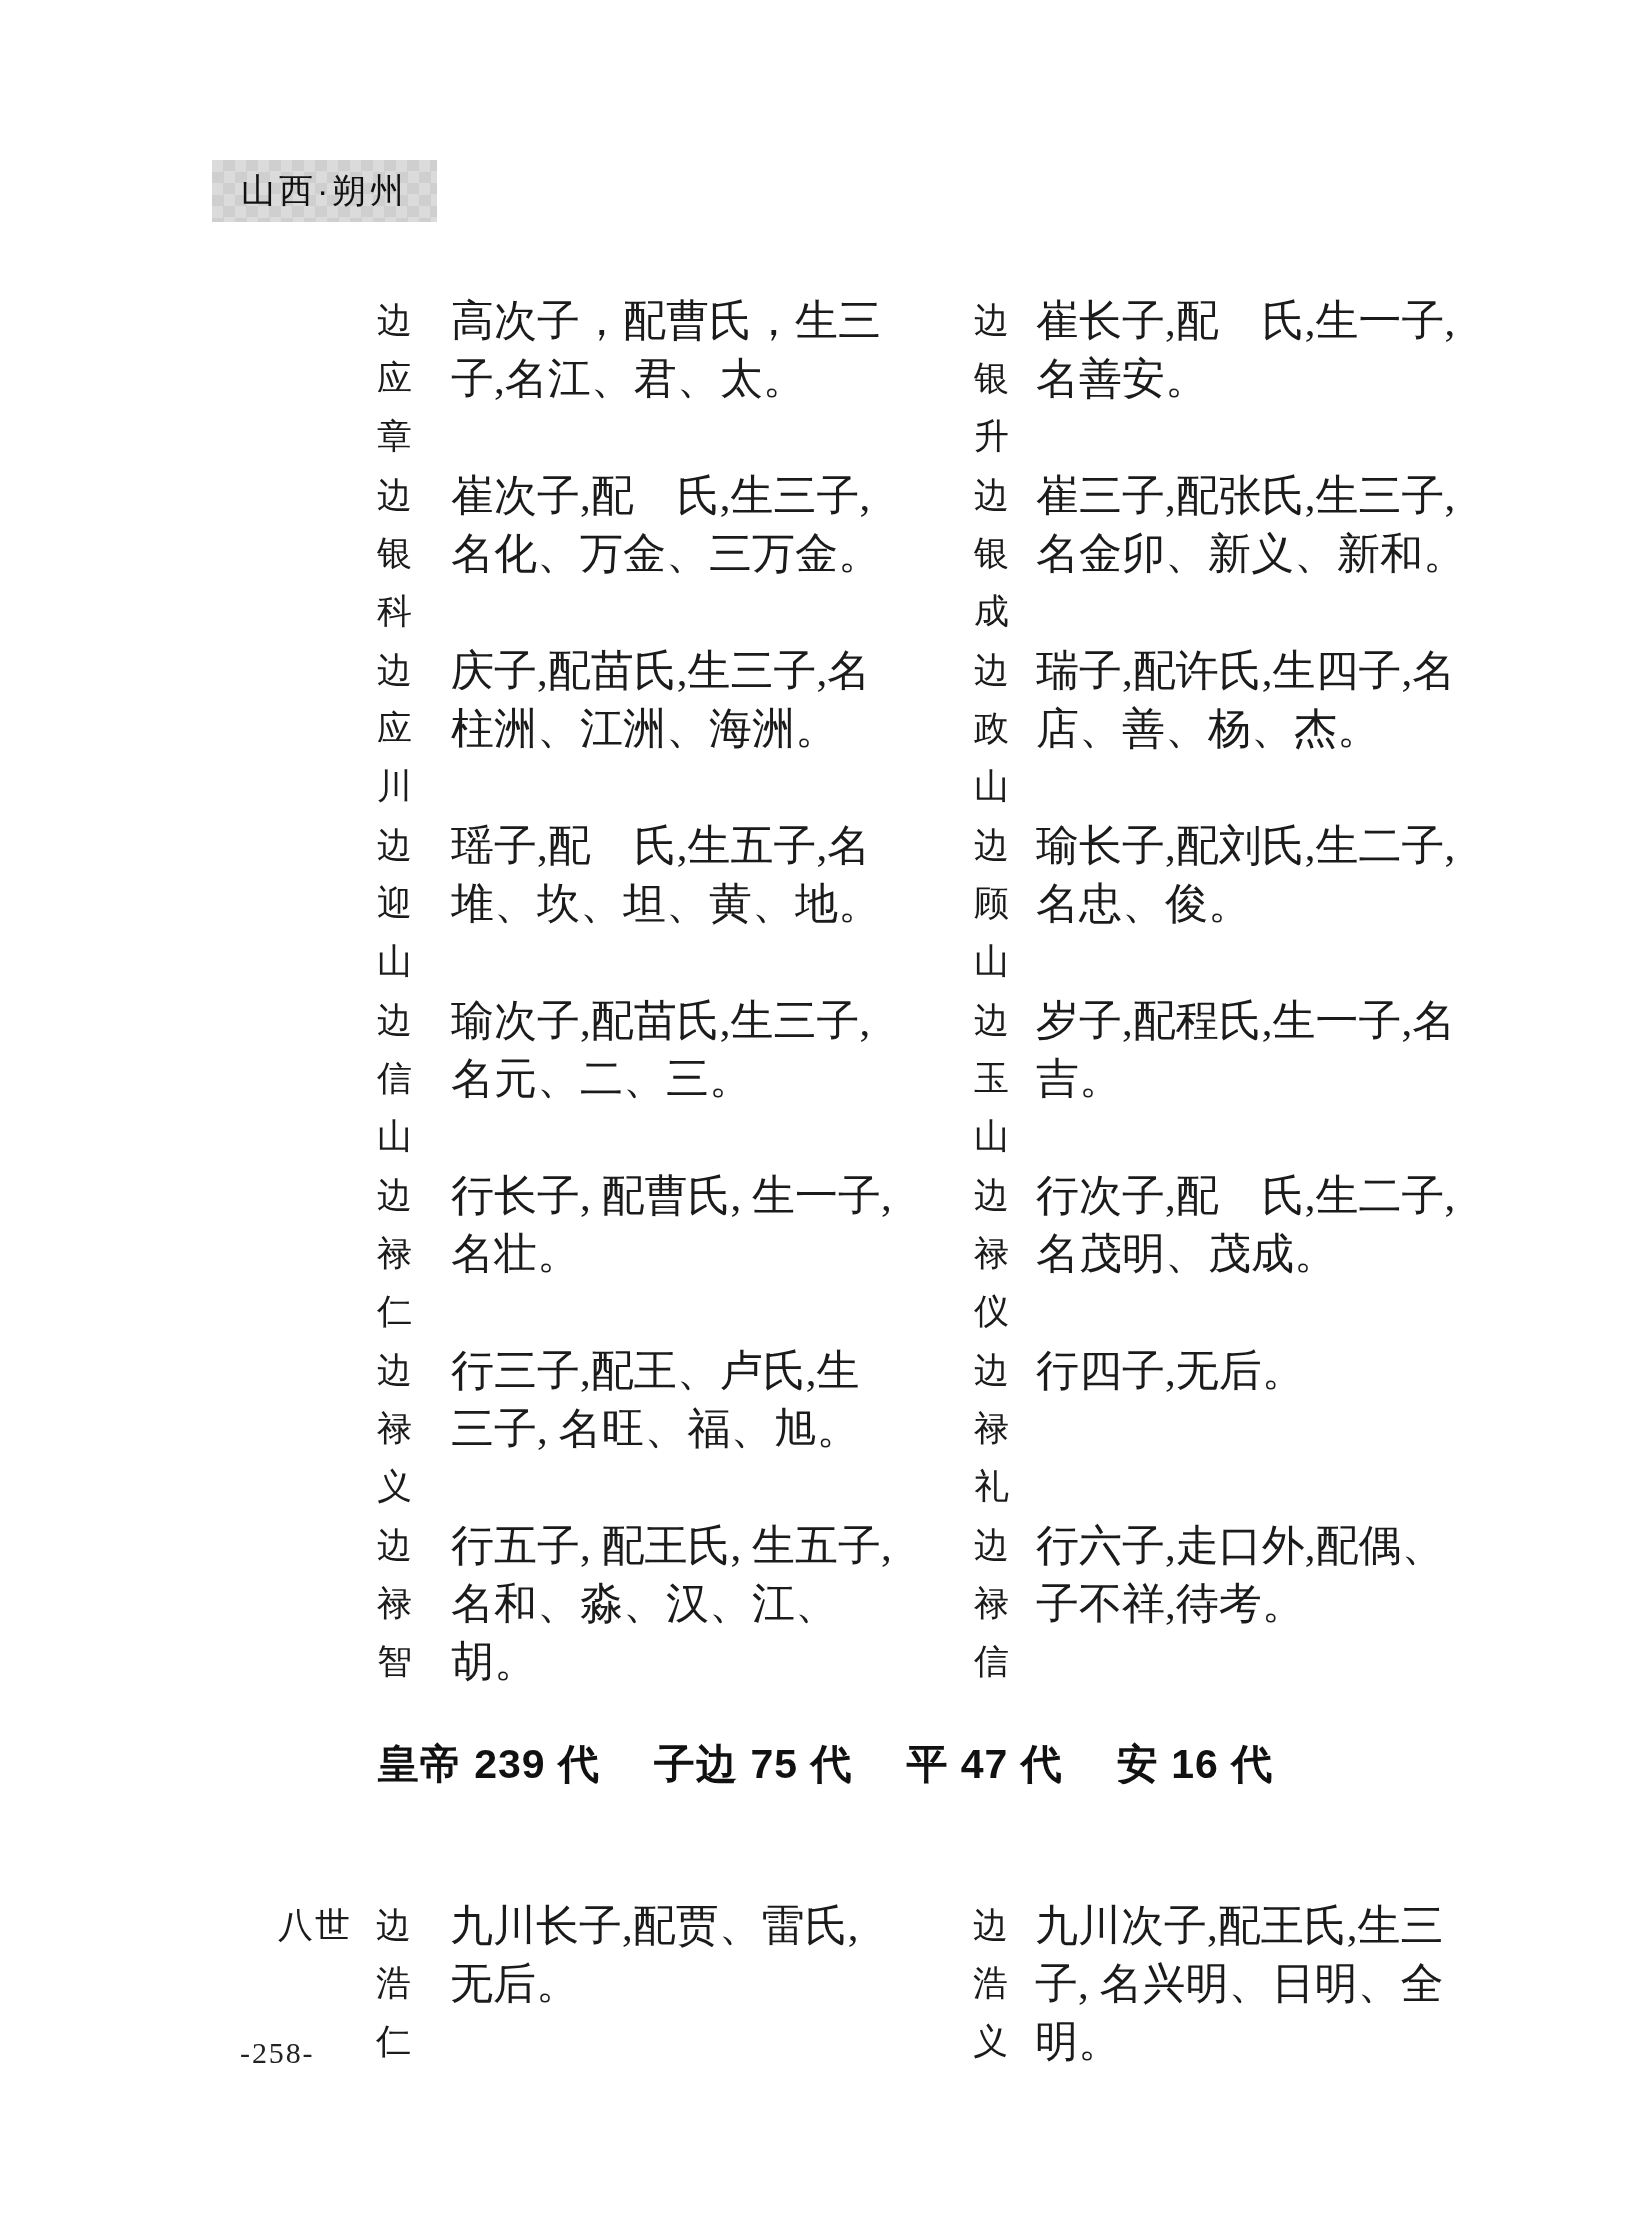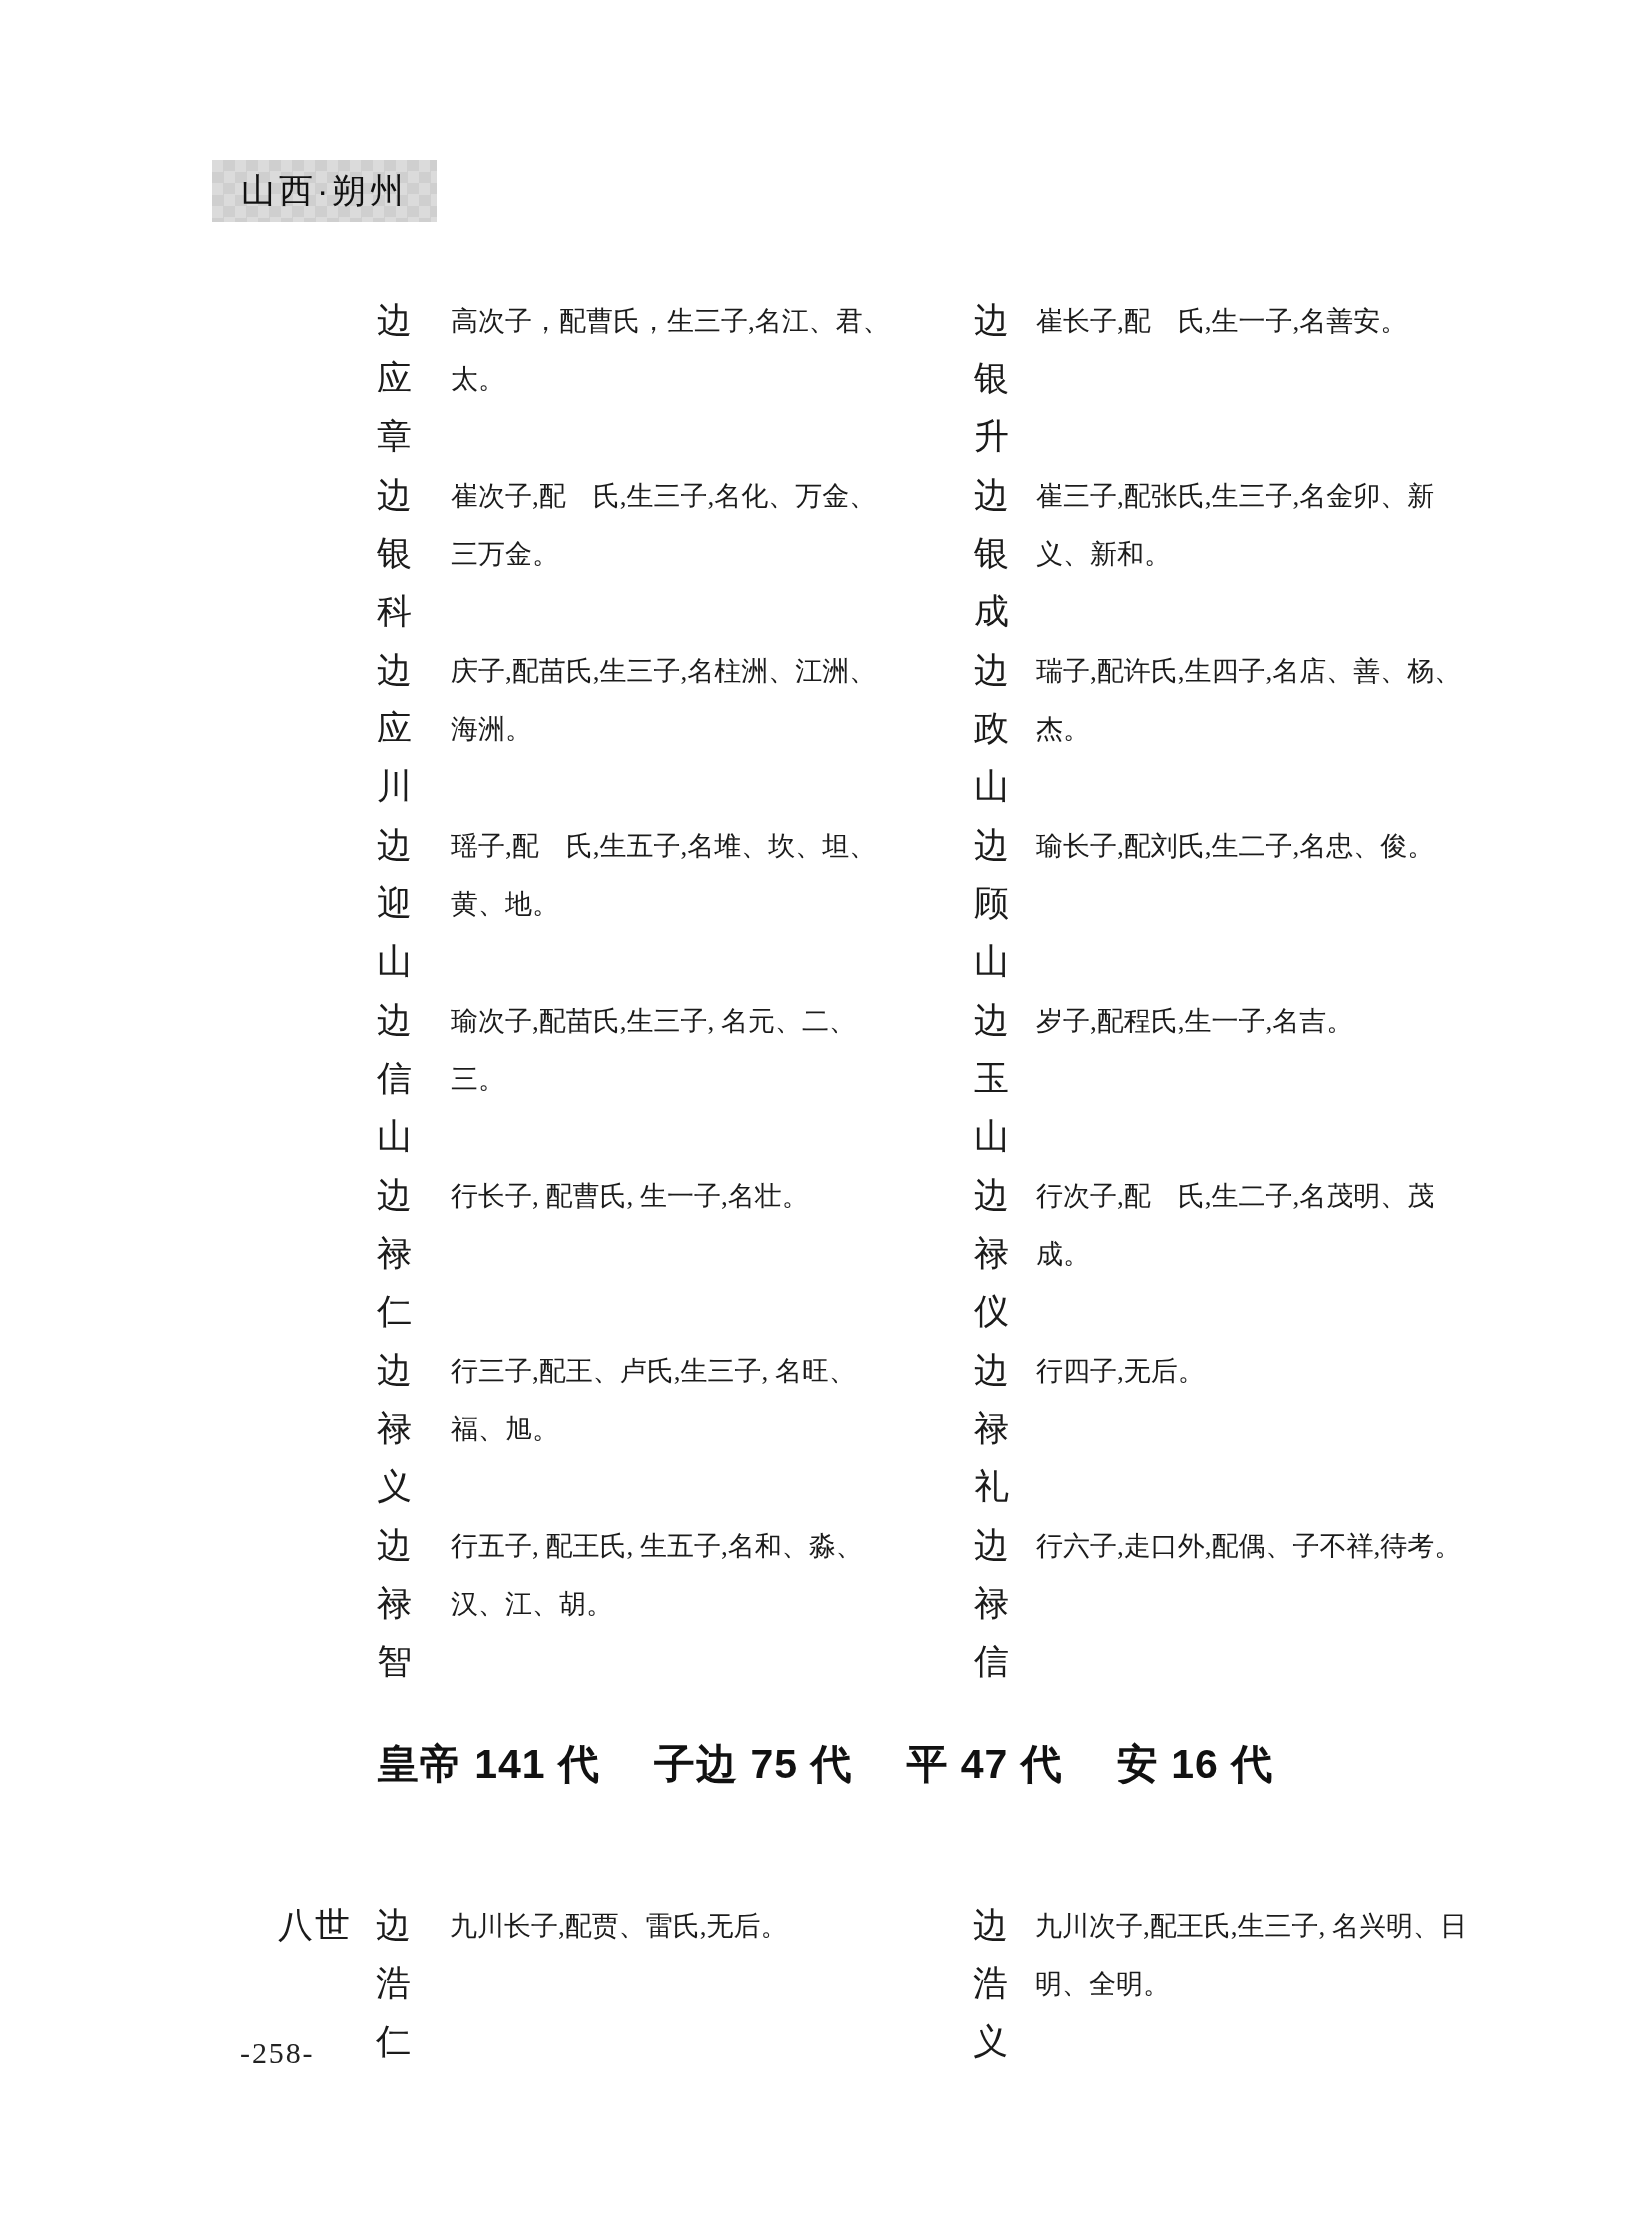--- a/index.html
+++ b/index.html
@@ -22,21 +22,21 @@
   }
   .content { position:absolute; left:0; top:291px; width:1651px; }
   .row { display:flex; align-items:flex-end; padding-left:377px; min-height:175px; }
   .cell { display:flex; align-items:flex-start; }
   .cell.left  { width:597px; }
   .cell.right { width:505px; }
   .vname {
     width:39px; font-size:35px; line-height:58px;
     word-break:break-all; white-space:normal;
   }
-  .desc { font-size:27px; line-height:58px; }
+  .desc { font-size:43px; line-height:58px; }
   .cell.left  .desc { width:446px; margin-left:35px; }
   .cell.right .desc { width:437px; margin-left:23px; }
   .summary {
     margin-top:52px;
     display:flex; justify-content:center; gap:54px;
     font-family:"Liberation Sans","DejaVu Sans",sans-serif;
     font-weight:bold; font-size:41px; line-height:43px;
     letter-spacing:1px; color:#111;
   }
   .gen-row { display:flex; align-items:flex-start; padding-left:278px; margin-top:111px; min-height:175px; }
@@ -137,21 +137,21 @@
       <div class="desc">行五子, 配王氏, 生五子,名和、淼、汉、江、胡。</div>
     </div>
     <div class="cell right">
       <div class="vname">边禄信</div>
       <div class="desc">行六子,走口外,配偶、子不祥,待考。</div>
     </div>
   </div>
 </div>
 
   <div class="summary">
-    <span>皇帝 141 代</span>
+    <span>皇帝 239 代</span>
     <span>子边 75 代</span>
     <span>平 47 代</span>
     <span>安 16 代</span>
   </div>
 
   <div class="gen-row">
     <div class="gen-label">八世</div>
     <div class="cell left">
       <div class="vname">边浩仁</div>
       <div class="desc">九川长子,配贾、雷氏,无后。</div>

